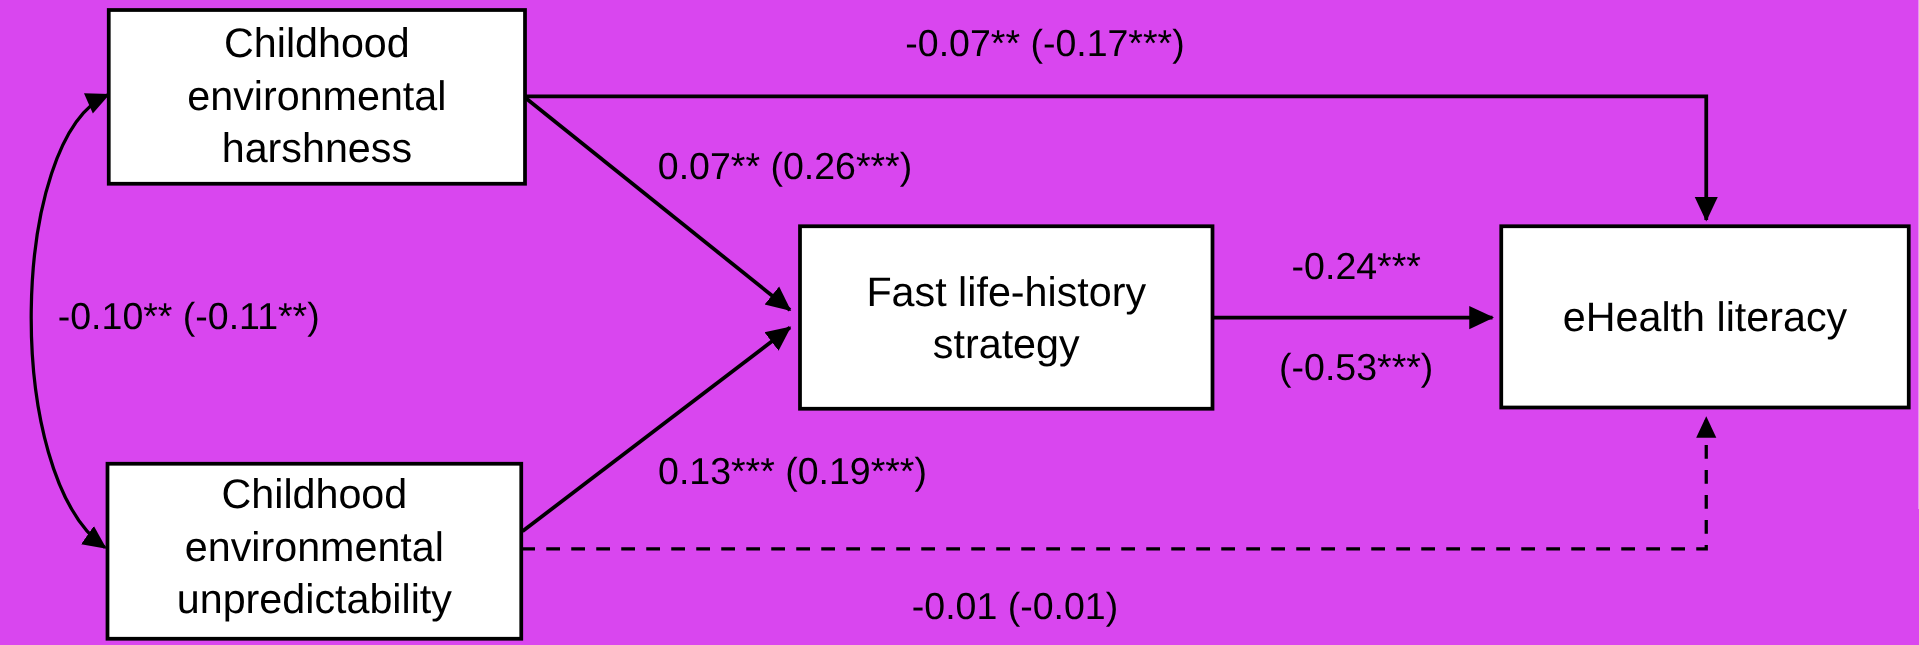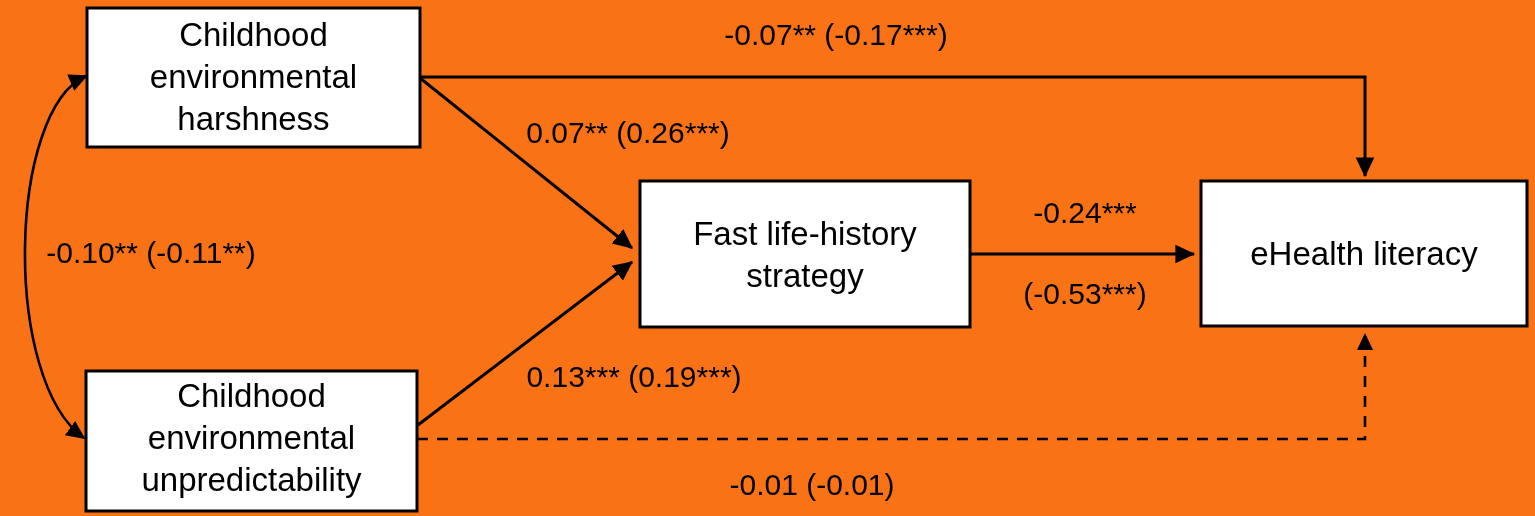--- a/index.html
+++ b/index.html
@@ -10,21 +10,21 @@
   body {
     width: 1535px;
     height: 516px;
     font-family: "Liberation Sans", sans-serif;
     overflow: hidden;
   }
   #diagram-root {
     position: relative;
     width: 1535px;
     height: 516px;
-    background: #f97316;
+    background: #d946ef;
   }
   svg#path-diagram {
     display: block;
     width: 1535px;
     height: 516px;
   }
   .node-box {
     fill: #ffffff;
     stroke: #000000;
     stroke-width: 3;

